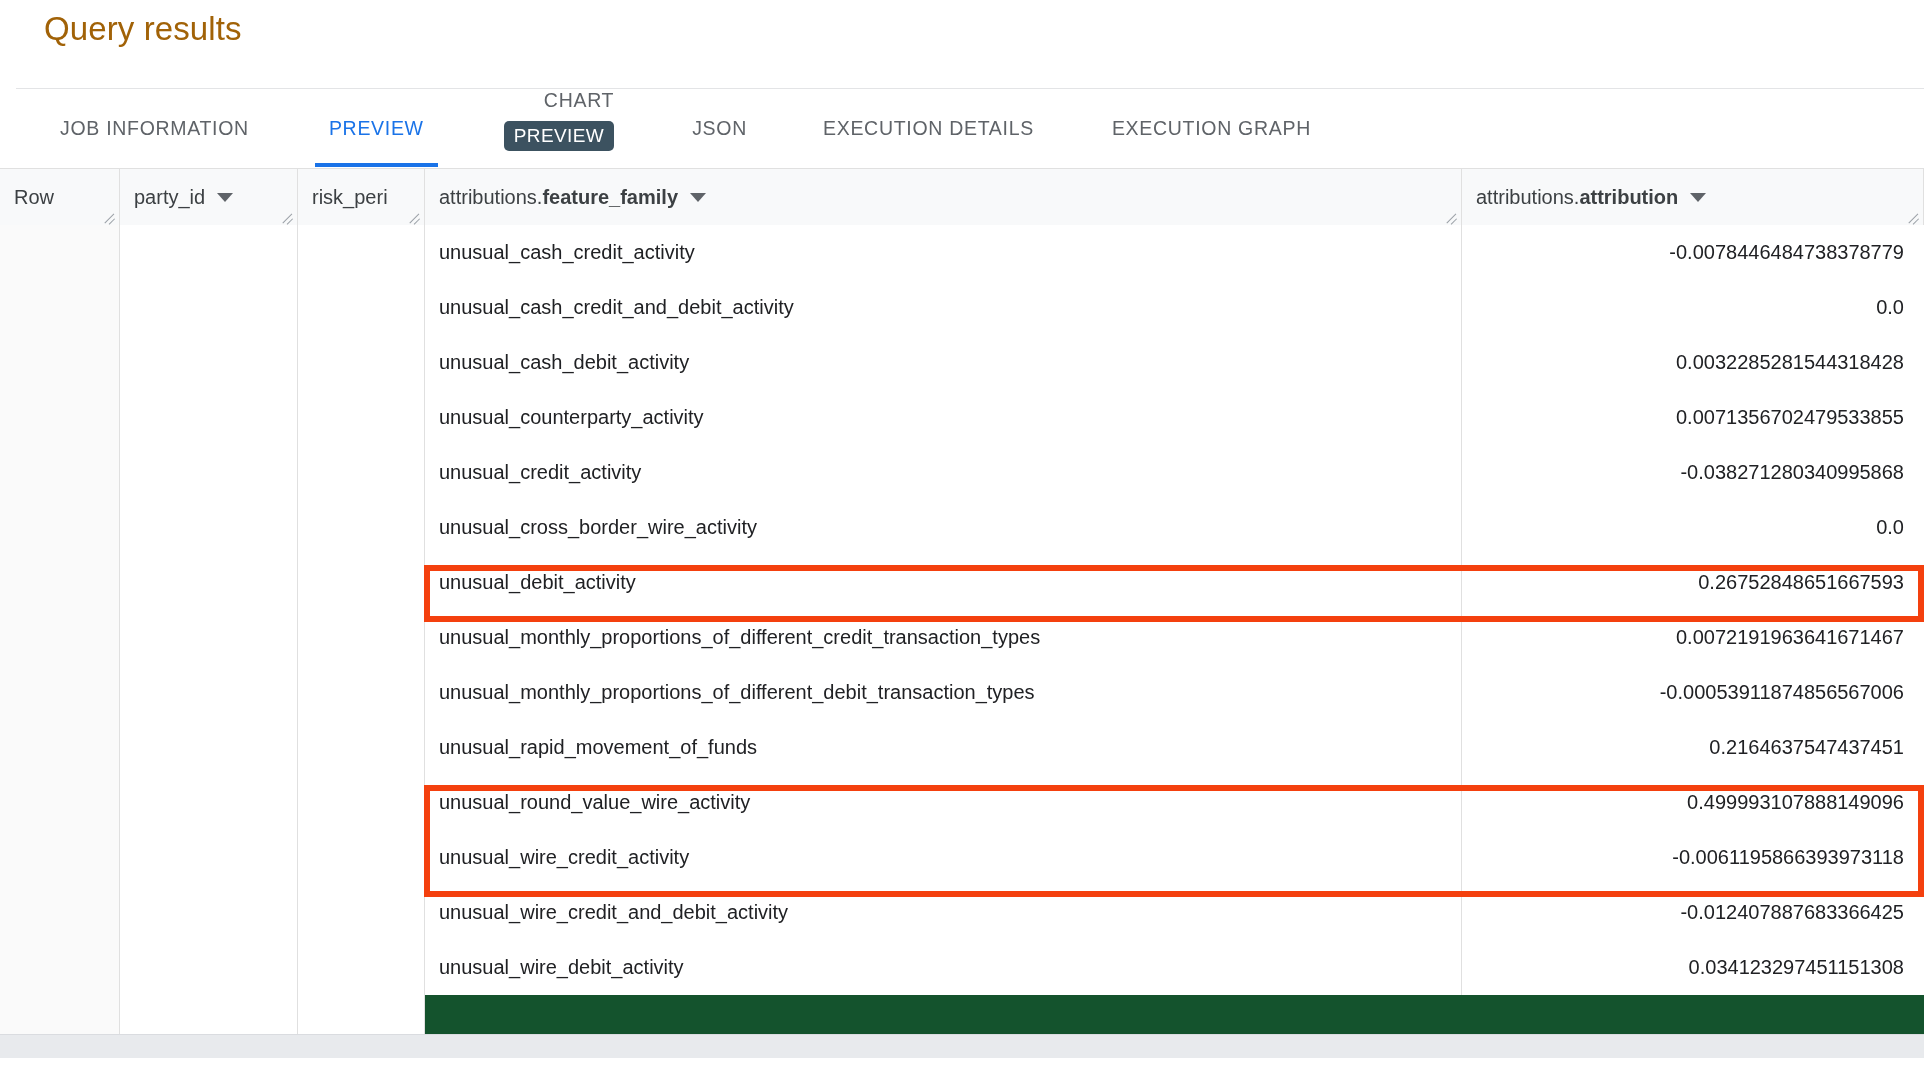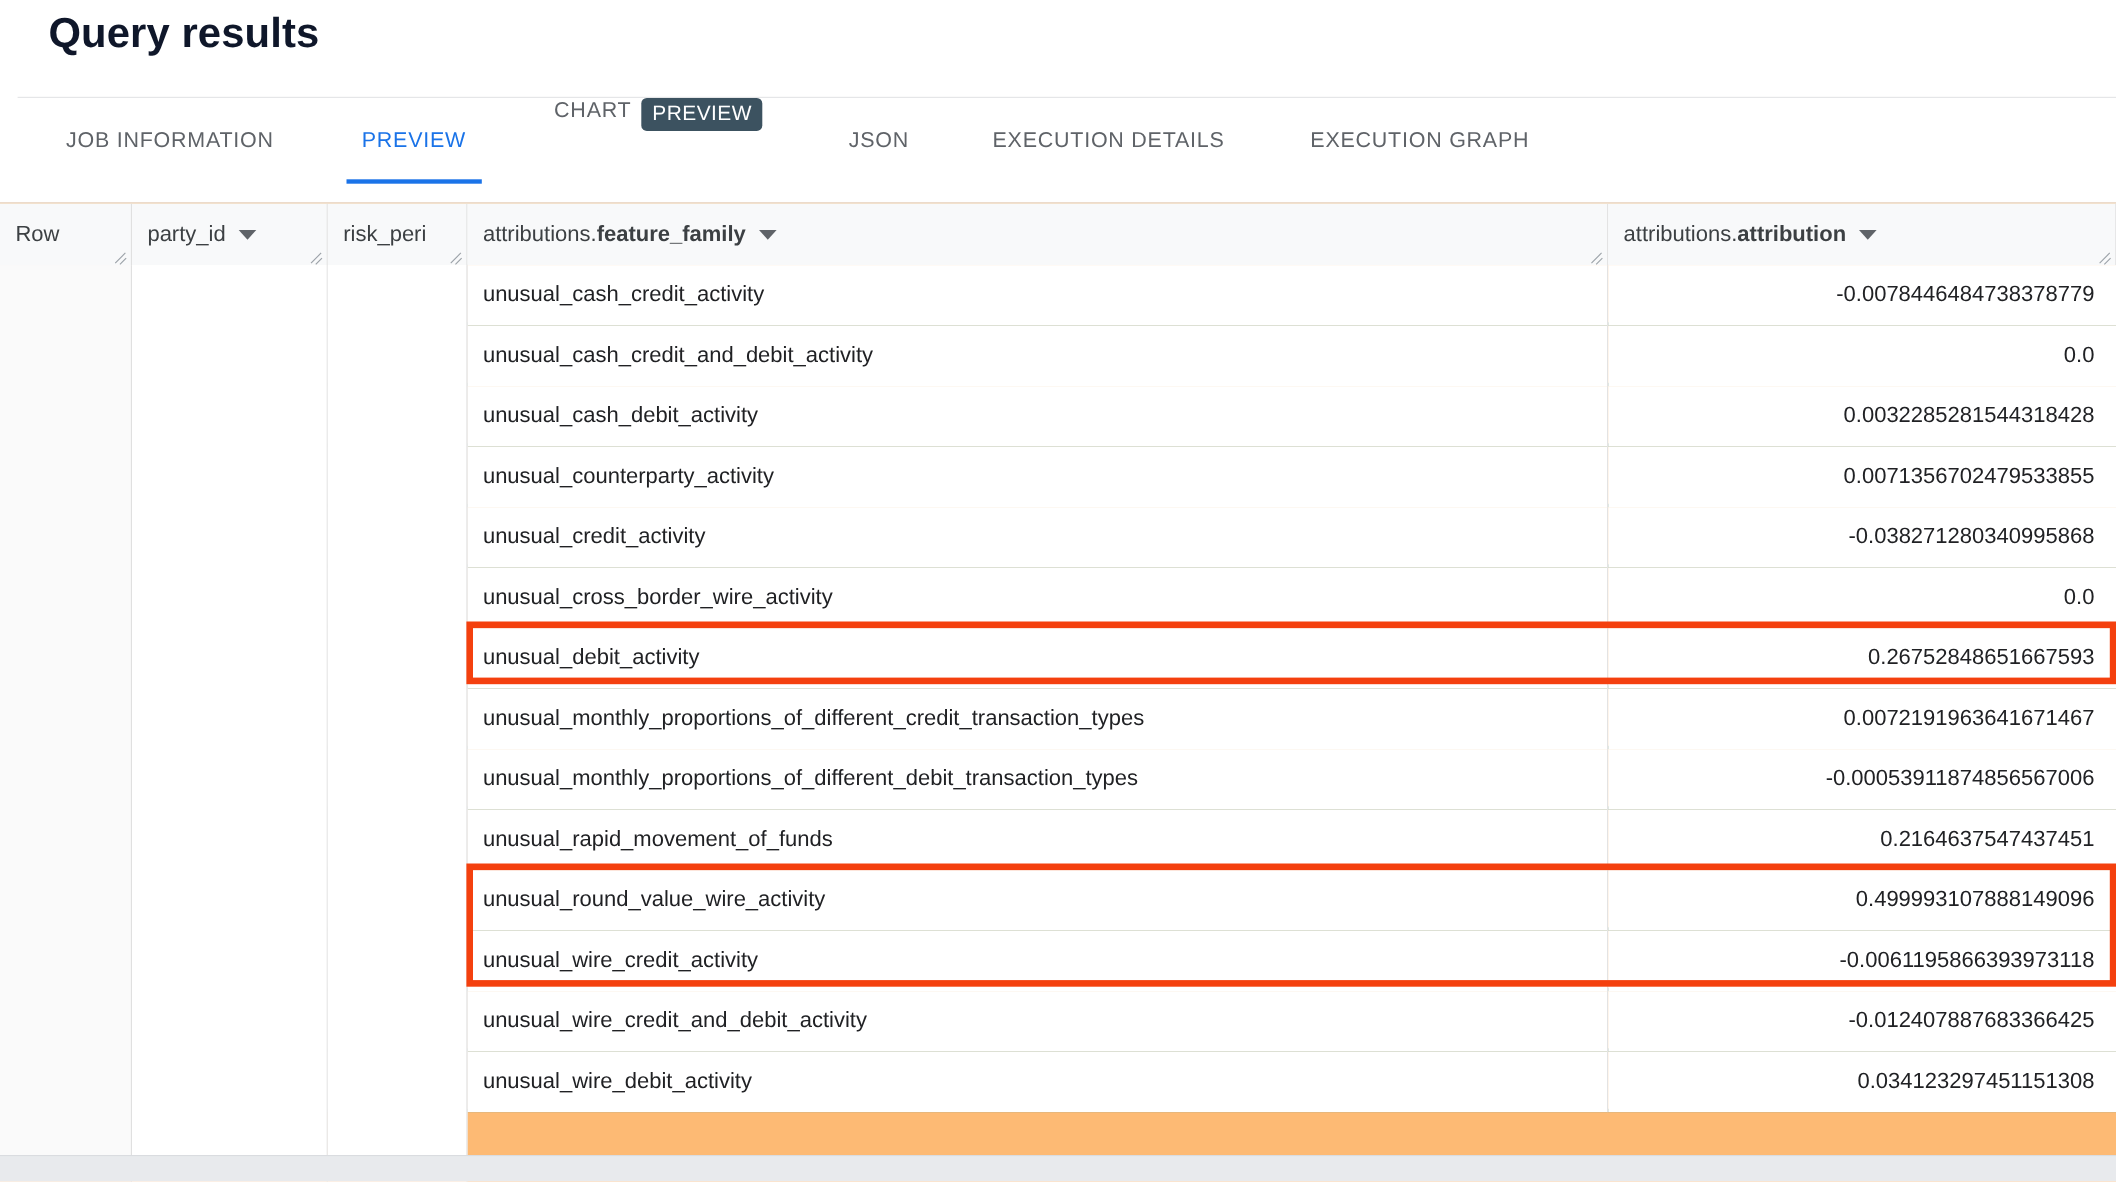--- a/index.html
+++ b/index.html
@@ -17,23 +17,23 @@
     width: 1924px;
     height: 1080px;
     background: #ffffff;
   }
 
   
   .page-title {
     position: absolute;
     left: 44px;
     top: 10px;
-    font-size: 38px;
-    font-weight: 700;
-    color: #0f172a;
+    font-size: 33px;
+    font-weight: 400;
+    color: #a16207;
     letter-spacing: 0.1px;
   }
 
   
   .tabbar {
     position: absolute;
     left: 16px;
     top: 88px;
     width: 1924px;
     height: 78px;
@@ -65,26 +65,27 @@
   .tab.active { color: #1a73e8; font-weight: 500; }
   .tab.active::after {
     content: "";
     position: absolute;
     left: 0; right: 0; bottom: 0;
     height: 4px;
     background: #1a73e8;
   }
   .tab-chart-wrap {
     display: flex;
-    align-items: flex-start;
+    align-items: flex-end;
     gap: 9px;
     height: 78px;
     padding: 0 14px;
     cursor: pointer;
     user-select: none;
+    flex-direction: column;
   }
   .tab-chart-wrap .chart-label {
     font-size: 19.5px;
     letter-spacing: 0.7px;
     color: #5f6368;
     white-space: nowrap;
   }
   .preview-chip {
     background: #3c5260;
     color: #ffffff;
@@ -93,24 +94,24 @@
     padding: 5px 10px 6px 10px;
     border-radius: 5px;
     line-height: 1;
     white-space: nowrap;
   }
 
   
   .table-wrap {
     position: absolute;
     left: 0;
-    top: 184px;
+    top: 168px;
     width: 1924px;
     height: 890px;
-    background: #fdba74;
+    background: #14532d;
     border-top: 1px solid #e0e0e0;
     overflow: hidden;
   }
 
   .thead {
     position: relative;
     display: flex;
     height: 56px;
     background: #f8f9fa;
     border-bottom: 1px solid #e0e0e0;

